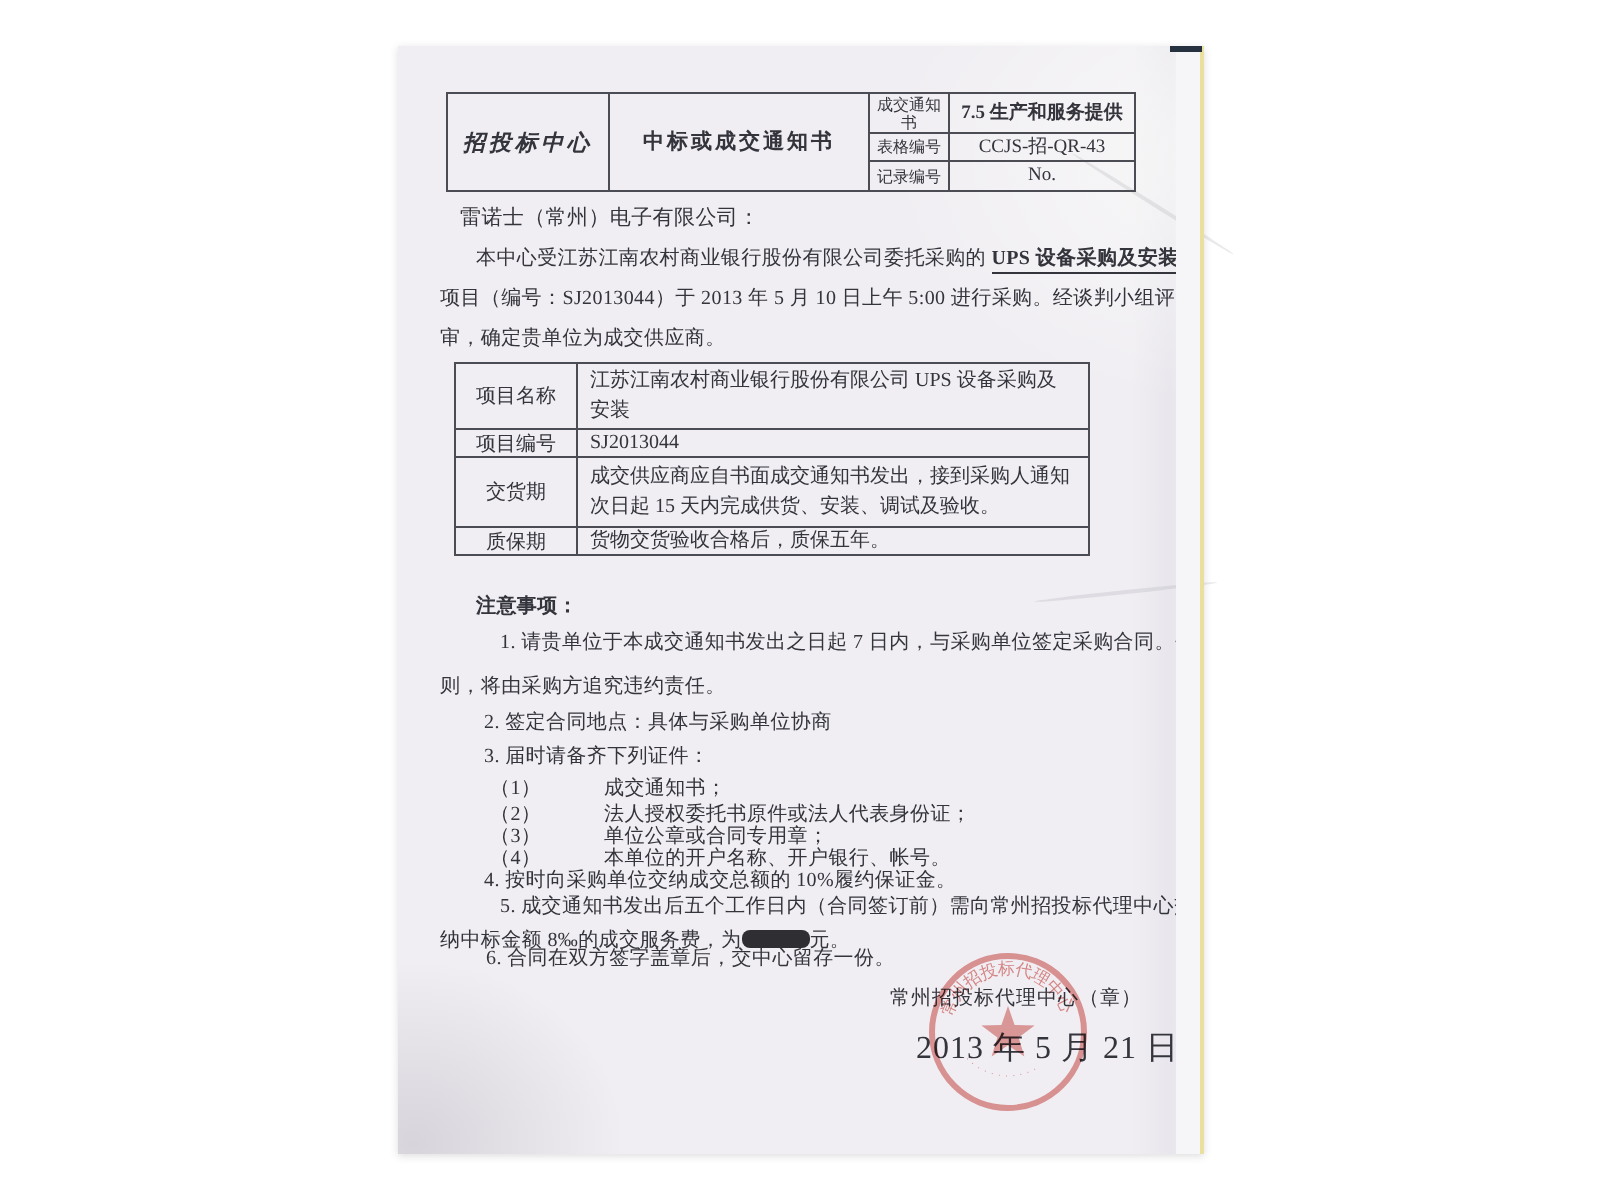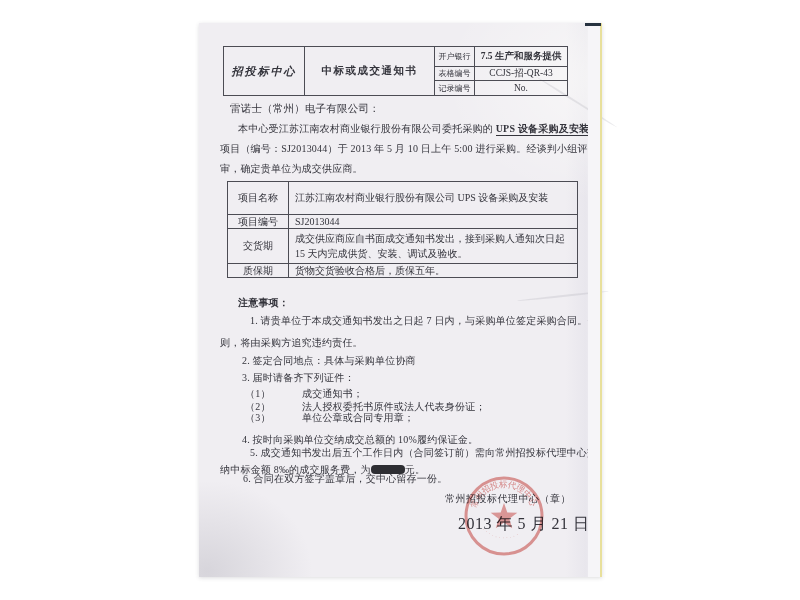--- a/index.html
+++ b/index.html
@@ -35,21 +35,21 @@
 
   
   .ln{position:absolute;white-space:nowrap;font-size:10px;letter-spacing:.2px;}
   .recipient{left:31px;top:79px;font-size:10.5px;}
   .p1{left:39px;top:99px;}
   .p2{left:21px;top:119px;}
   .p3{left:21px;top:139px;}
   .uline{font-weight:bold;border-bottom:1px solid #34343c;padding-bottom:1px;}
 
   
-  .itable{position:absolute;left:28px;top:158px;width:351px;border:1.2px solid #4c4c54;
+  .itable{position:absolute;left:28px;top:158px;width:318px;border:1.2px solid #4c4c54;
           box-sizing:border-box;font-size:10px;}
   .irow{display:flex;border-top:1px solid #4c4c54;}
   .irow:first-child{border-top:none;}
   .ilab{width:60px;border-right:1px solid #4c4c54;display:flex;align-items:center;
         justify-content:center;text-align:center;flex:none;}
   .ival{flex:1;padding:1px 6px;display:flex;align-items:center;line-height:15.5px;}
   .r1{height:32px;} .r2{height:13px;} .r3{height:18px;} .r4{height:34px;} .r5{height:13px;}
   .bar-price{display:inline-block;width:120px;height:10px;border-radius:5px;
              background:#56565c;margin-left:2px;margin-top:2px;}
   .bar-fee{display:inline-block;width:34px;height:9px;border-radius:4px;
@@ -76,21 +76,21 @@
 <div class="stage">
   <div class="paper" style="background-color: rgb(240, 238, 242);">
 
     <div class="crease c1"></div>
     <div class="crease c2"></div>
 
     <div class="htable">
       <div class="hcell-org">招投标中心</div>
       <div class="hcell-title">中标或成交通知书</div>
       <div class="hright">
-        <div class="hlab hb">开户银行</div>
+        <div class="hlab hb">成交通知书</div>
         <div class="hval bold hb">7.5 生产和服务提供</div>
         <div class="hlab hb">表格编号</div>
         <div class="hval hb">CCJS-招-QR-43</div>
         <div class="hlab">记录编号</div>
         <div class="hval">No.</div>
       </div>
     </div>
 
     <div class="ln recipient">雷诺士（常州）电子有限公司：</div>
     <div class="ln p1"><span>本中心受江苏江南农村商业银行股份有限公司委托采购的 </span><span class="uline">UPS 设备采购及安装</span></div>
@@ -117,20 +117,21 @@
     </div>
 
     <div class="ln nheading">注意事项：</div>
     <div class="ln n1a">1. 请贵单位于本成交通知书发出之日起 7 日内，与采购单位签定采购合同。否</div>
     <div class="ln n1b">则，将由采购方追究违约责任。</div>
     <div class="ln n2">2. 签定合同地点：具体与采购单位协商</div>
     <div class="ln n3">3. 届时请备齐下列证件：</div>
     <div class="ln s1"><span class="subnum">（1）</span><span>成交通知书；</span></div>
     <div class="ln s2"><span class="subnum">（2）</span><span>法人授权委托书原件或法人代表身份证；</span></div>
     <div class="ln s3"><span class="subnum">（3）</span><span>单位公章或合同专用章；</span></div>
+    <div class="ln s4"><span class="subnum">（4）</span><span>本单位的开户名称、开户银行、帐号。</span></div>
     <div class="ln n4">4. 按时向采购单位交纳成交总额的 10%履约保证金。</div>
     <div class="ln n5a">5. 成交通知书发出后五个工作日内（合同签订前）需向常州招投标代理中心交</div>
     <div class="ln n5b"><span>纳中标金额 8‰的成交服务费，为</span><span class="bar-fee" style="background-color: rgb(46, 46, 51);"></span><span>元。</span></div>
     <div class="ln n6">6. 合同在双方签字盖章后，交中心留存一份。</div>
 
     <div class="ln sig-org">常州招投标代理中心（章）</div>
     <div class="ln sig-date">2013 年 5 月 21 日</div>
 
     <svg class="seal" viewBox="0 0 96 96" style="color: rgb(221, 123, 120);">
       <circle cx="48" cy="48" r="38" fill="none" stroke="currentColor" stroke-width="3" opacity="0.9"></circle>

